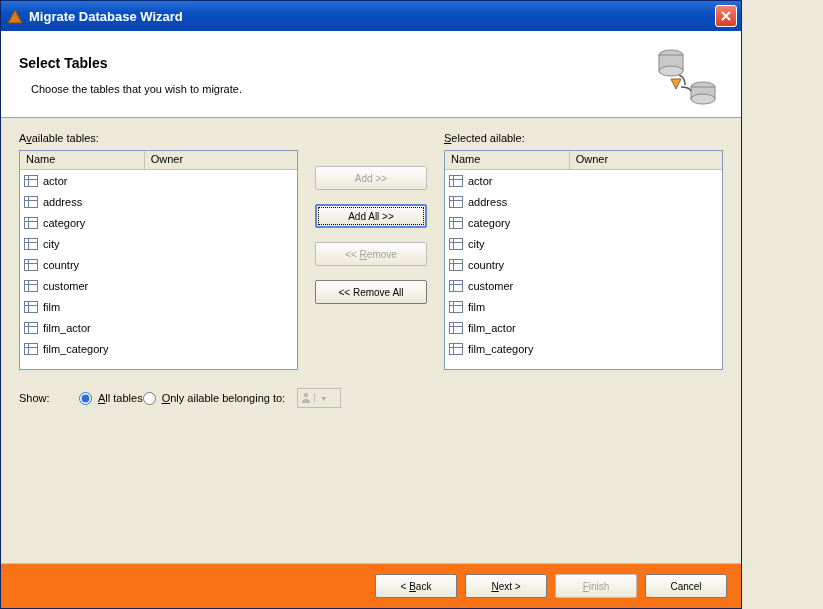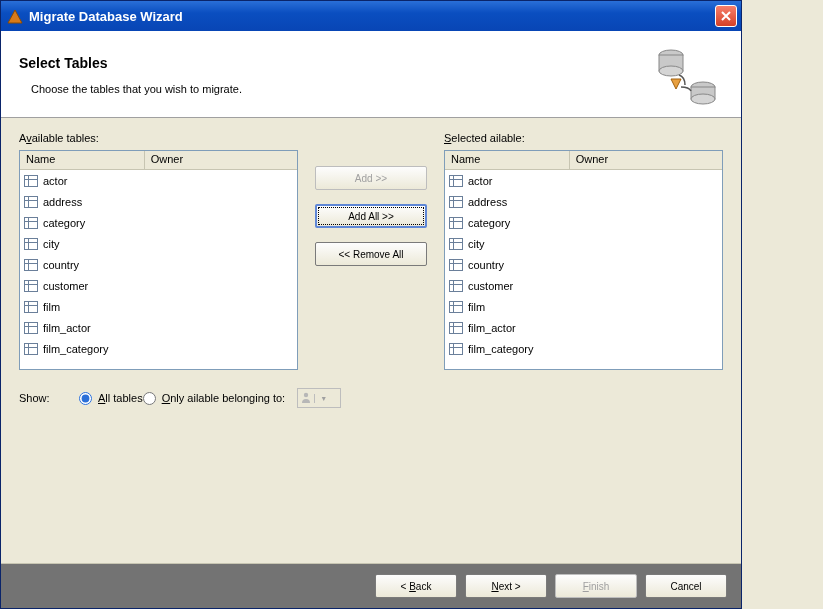--- a/index.html
+++ b/index.html
@@ -159,21 +159,21 @@
       height: 20px; width: 44px; margin-left: 6px;
       color: #a0a0a0;
     }
     .owner-combo .usericon { width: 16px; text-align: center; }
     .owner-combo .chev {
       width: 18px; border-left: 1px solid #bdbdbd;
       text-align: center; font-size: 8px;
     }
     .footer {
       border-top: 1px solid #c7c5b2;
-      background: #737373;
+      background: #f97316;
       padding: 10px 14px;
       display: flex;
       justify-content: flex-end;
       gap: 8px;
     }
     .footer .btn { width: 82px; }
     
     .list-body::-webkit-scrollbar { width: 17px; }
     .list-body::-webkit-scrollbar-track { background: #e9e7d7; }
     .list-body::-webkit-scrollbar-thumb {
@@ -295,20 +295,21 @@
                 </div>
                 <div class="row-owner"></div>
               </div>
             </div>
         </div>
       </div>
 
       <div class="mid-buttons">
         <button class="btn disabled" disabled="">Add &gt;&gt;</button>
         <button class="btn selected">Add All &gt;&gt;</button>
+        <button class="btn disabled" disabled="">&lt;&lt; <u>R</u>emove</button>
         <button class="btn">&lt;&lt; Remove All</button>
       </div>
 
       <div class="list-pane">
         <div class="list-label"><u>S</u><span>elected ailable:</span></div>
         <div class="listbox">
           <div class="listbox-header">
             <div class="col-name">Name</div>
             <div class="col-owner">Owner</div>
           </div>

